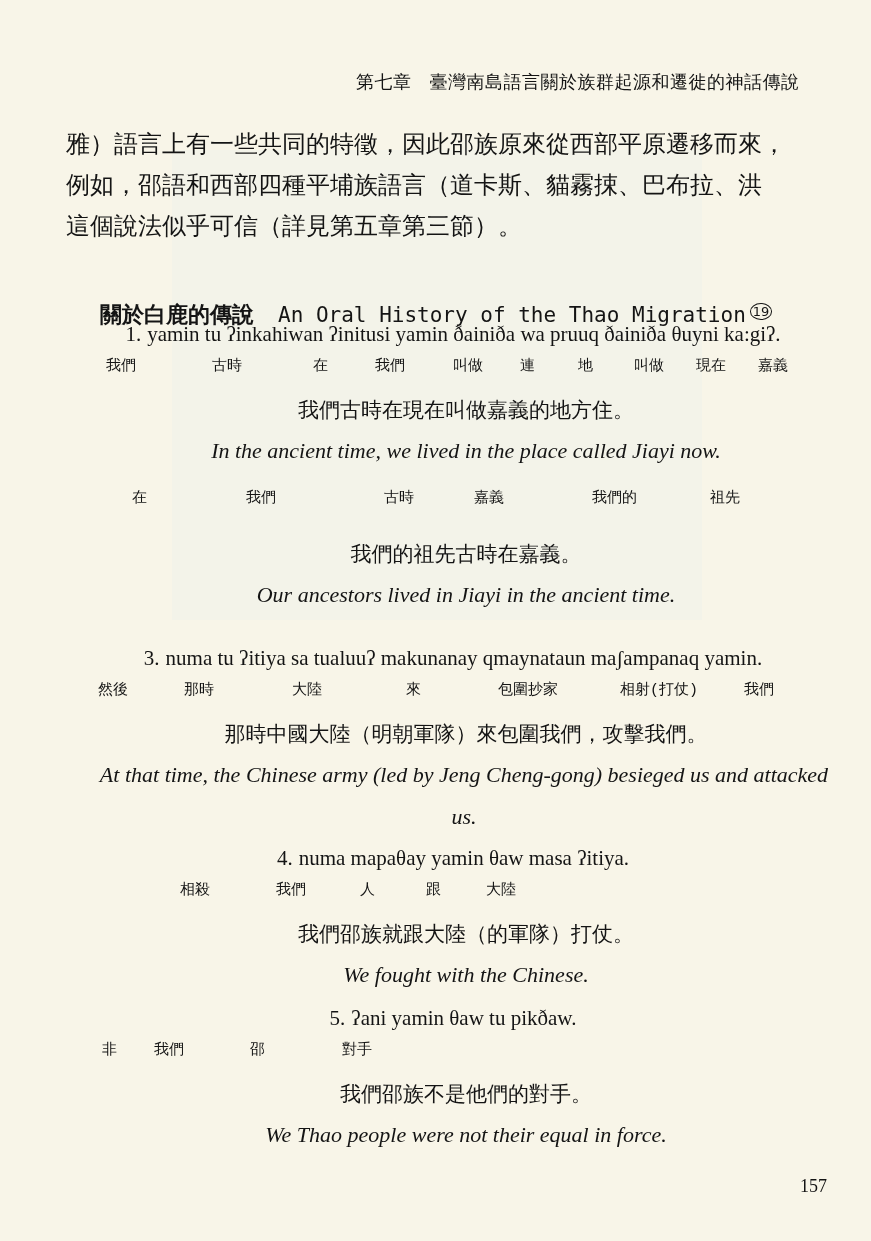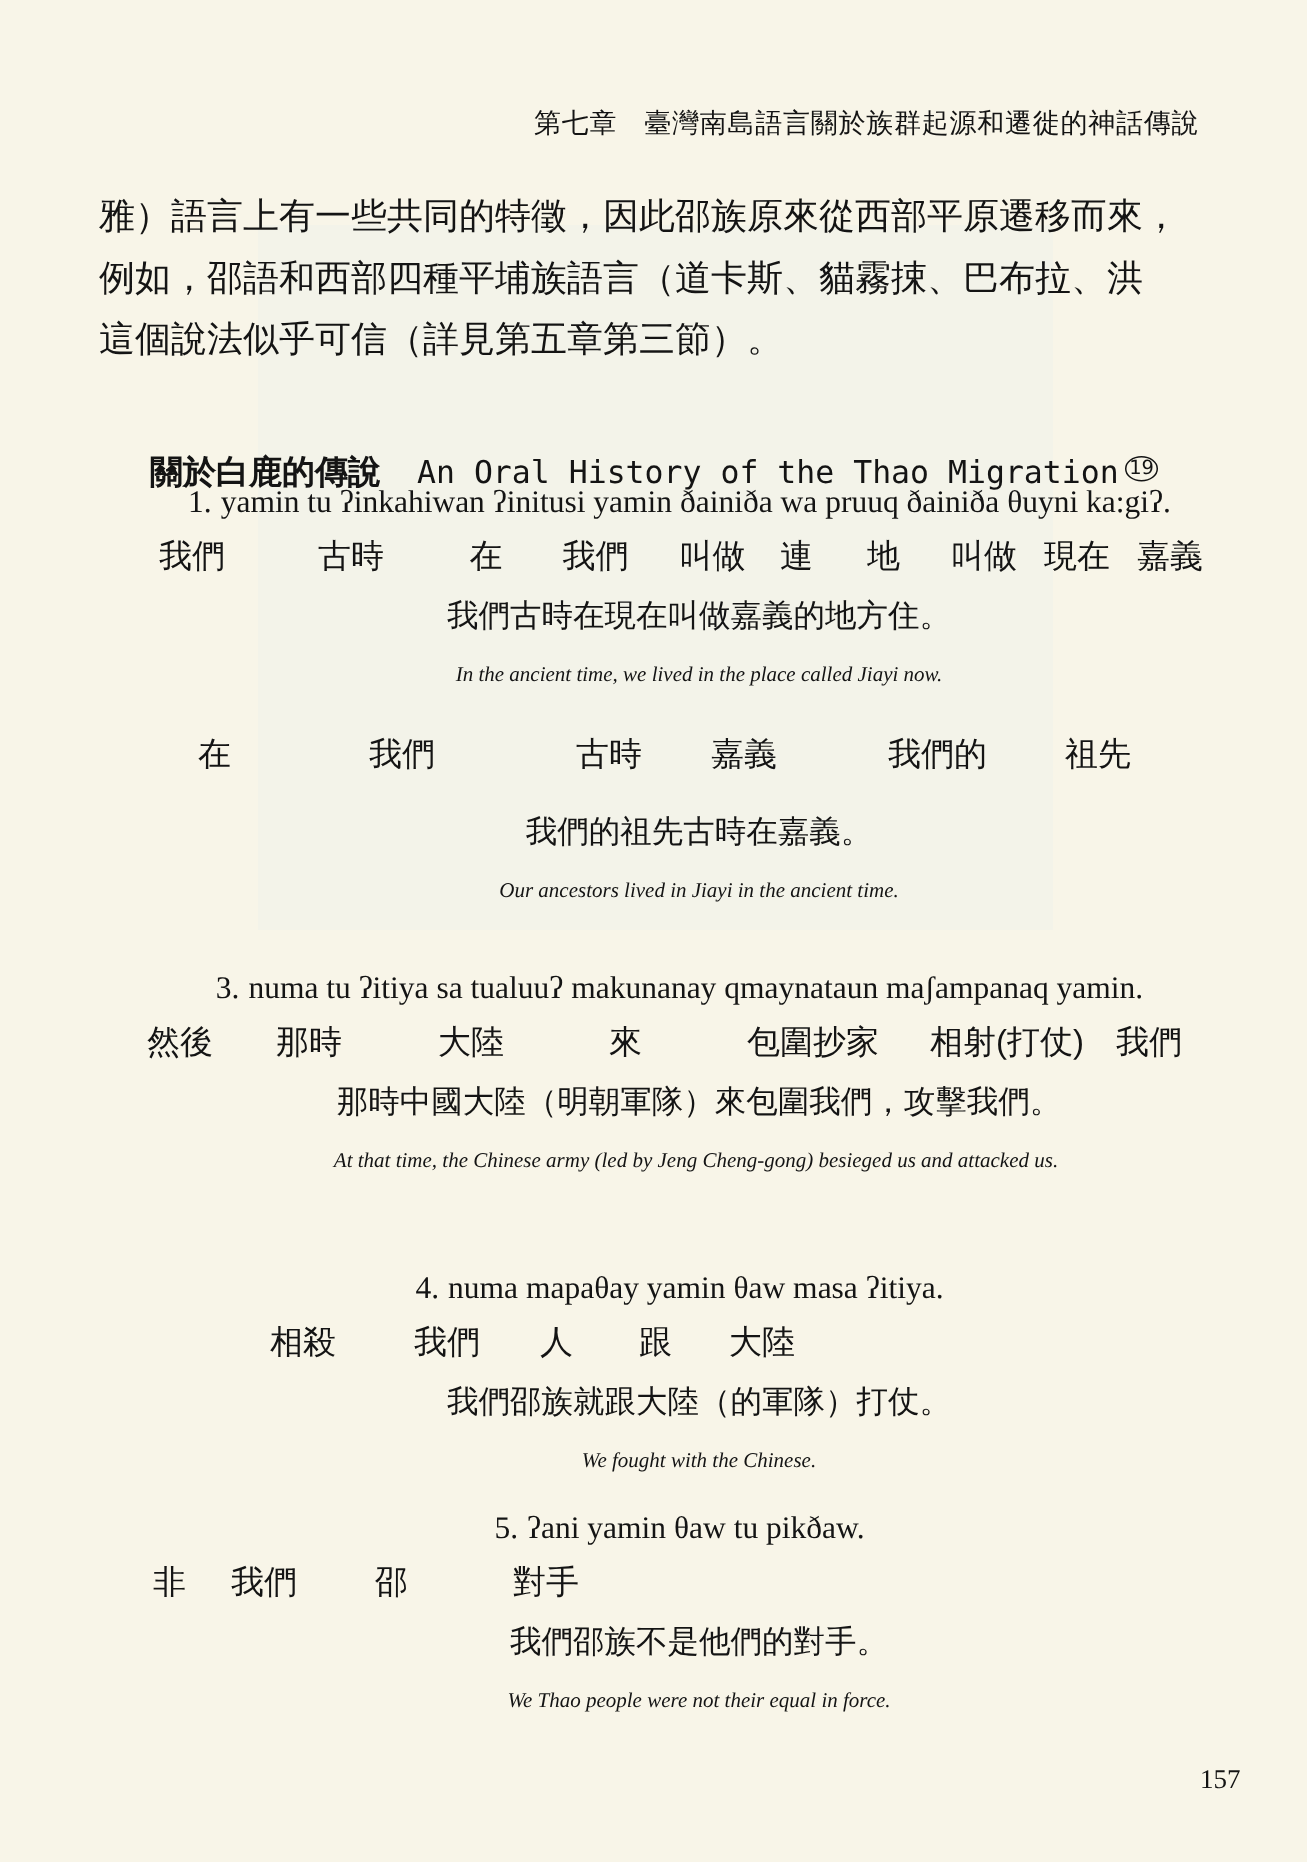--- a/index.html
+++ b/index.html
@@ -74,40 +74,40 @@
   .entry .orig {
     font-family: "Liberation Serif", serif;
     font-size: 21px;
     white-space: nowrap;
     height: 30px;
   }
   .entry .orig .num { margin-right: 6px; }
   .entry .gloss {
     position: relative;
     height: 38px;
-    font-family: Liberation Sans, sans-serif;
-    font-size: 22px;
+    font-family: Liberation Mono, monospace;
+    font-size: 15px;
   }
   .entry .gloss span {
     position: absolute;
     top: 4px;
     white-space: nowrap;
   }
   .entry .zh-trans {
     font-family: "DejaVu Sans", sans-serif;
     font-size: 21px;
     padding-left: 26px;
     height: 40px;
     line-height: 40px;
     white-space: nowrap;
   }
   .entry .en-trans {
     font-family: "Liberation Serif", serif;
     font-style: italic;
-    font-size: 14px;
+    font-size: 22px;
     padding-left: 26px;
     line-height: 42px;
   }
   .page-number {
     position: absolute;
     top: 1176px;
     left: 800px;
     font-family: "Liberation Serif", serif;
     font-size: 18px;
   }

